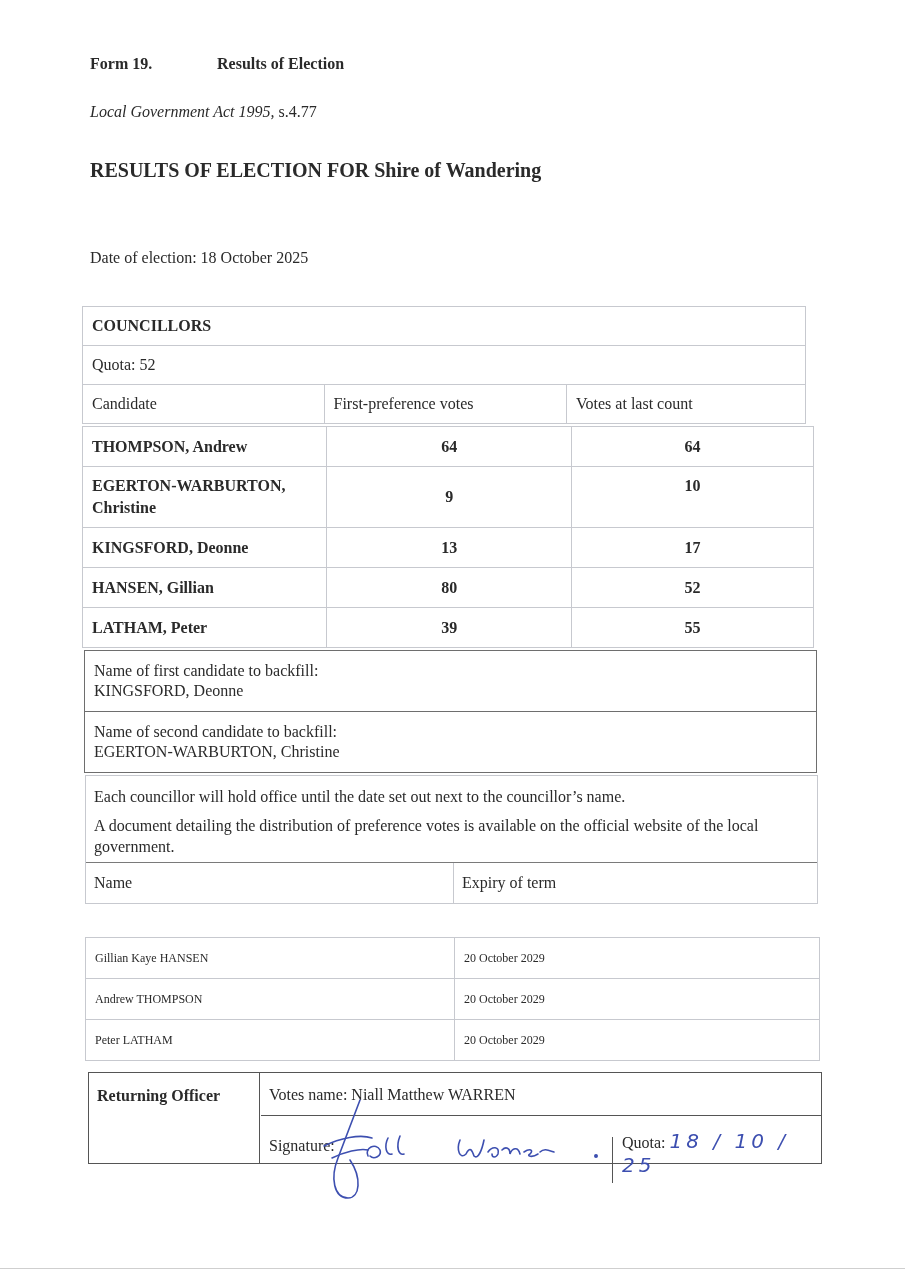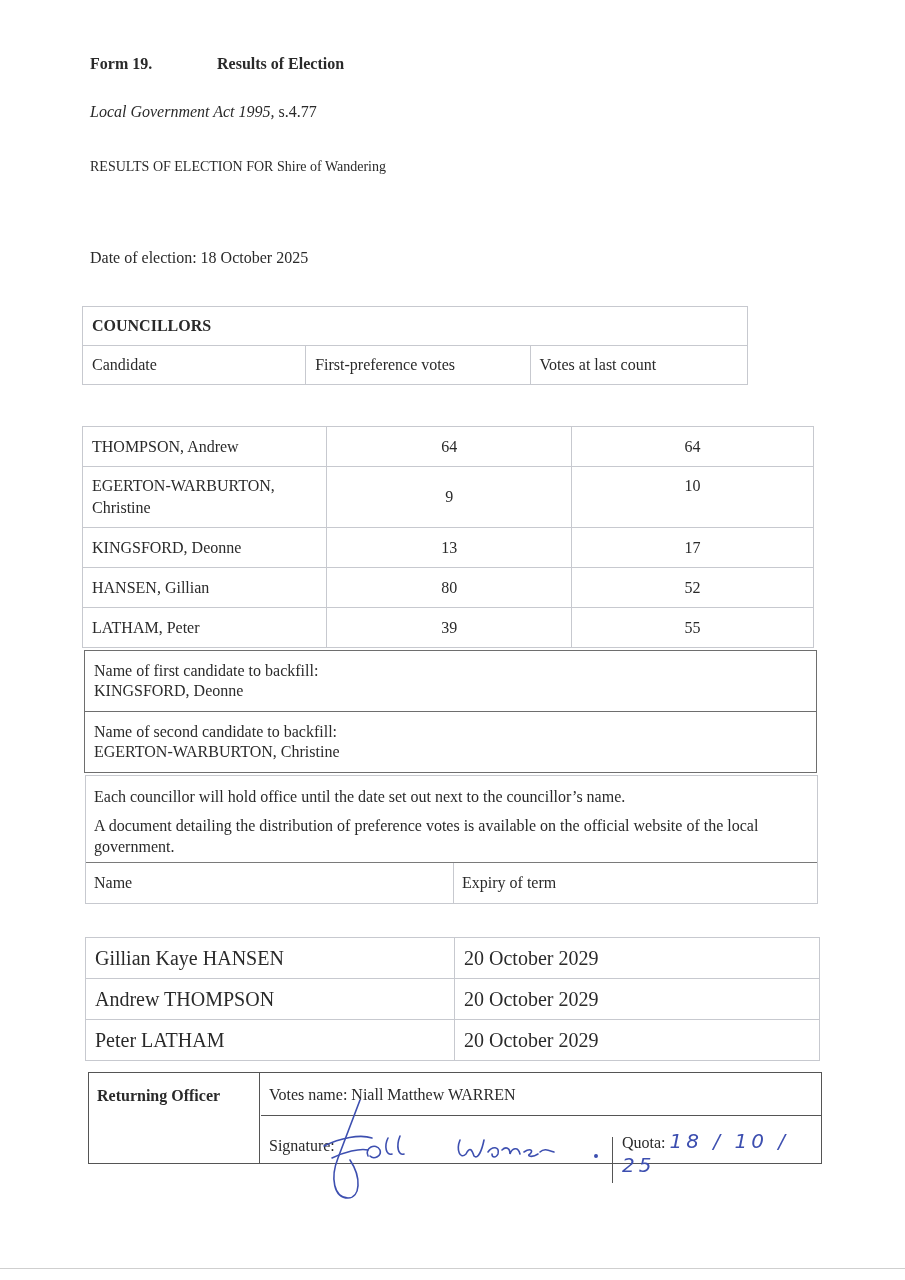--- a/index.html
+++ b/index.html
@@ -3,53 +3,53 @@
 <meta charset="utf-8">
 <style>
   html, body { margin:0; padding:0; background:#ffffff; }
   body { width:905px; height:1280px; position:relative; overflow:hidden;
          font-family:"Liberation Serif","DejaVu Serif",serif; color:#2a2a2a; }
   .abs { position:absolute; }
   .hdr-form { left:90px; top:55px; font-size:16px; font-weight:bold; }
   .hdr-title { left:217px; top:55px; font-size:16px; font-weight:bold; }
   .act { left:90px; top:103px; font-size:16px; }
   .act i { font-style:italic; }
-  .results-title { left:90px; top:159px; font-size:14px; font-weight:normal; }
+  .results-title { left:90px; top:159px; font-size:20px; font-weight:bold; }
   .date { left:90px; top:249px; font-size:16px; }
 
   table { border-collapse:collapse; }
   td { font-size:16px; }
   .tbl { position:absolute; border:1px solid #c7c9cf; }
   .tbl td { border:1px solid #c7c9cf; }
 
   
-  .t1 { left:82px; top:306px; width:666px; }
+  .t1 { left:82px; top:306px; width:724px; }
   .t1 td { padding:0 9px; height:38px; }
   .bold { font-weight:bold; }
 
-  .t2 { left:82px; top:426px; width:732px; }
+  .t2 { left:82px; top:426px; width:732px;font-weight:bold; }
   .t2 td { padding:0 9px; height:39px; }
   .num { text-align:center; }
   .c1 { width:226px; } .c2 { width:227px; } .c3 { width:224px; }
 
   .backfill { position:absolute; left:84px; width:731px; border:1px solid #6e6e6e; }
   .bf-row { padding:10px 9px 6px 9px; font-size:16px; line-height:20px; border-bottom:1px solid #6e6e6e; }
   .bf-row:last-child { border-bottom:none; }
 
   .elected { position:absolute; left:85px; top:775px; width:731px; border:1px solid #c7c9cf; }
   .el-text { padding:10px 8px 5px 8px; font-size:16px; line-height:21px; }
   .el-text p { margin:0 0 8px 0; }
   .el-text p:last-child { margin-bottom:0; }
   .el-head { display:flex; border-top:1.5px solid #7a7a7a; height:40px; }
   .el-head div { display:flex; align-items:center; padding:0 8px; font-size:16px; }
   .cn { width:350px; border-right:1px solid #c7c9cf; }
   .el-rows { position:absolute; left:85px; top:937px; width:733px; border:1px solid #c7c9cf; }
   .el-row { display:flex; height:40px; border-bottom:1px solid #c7c9cf; }
   .el-row:last-child { border-bottom:none; }
-  .el-row div { display:flex; align-items:center; padding:0 9px; font-size:20px; }
+  .el-row div { display:flex; align-items:center; padding:0 9px; font-size:12px; }
 
   .ro { position:absolute; left:88px; top:1072px; width:732px; height:90px; border:1px solid #555; }
   .ro-label { position:absolute; left:0; top:0; width:171px; height:90px; border-right:1px solid #555; padding:14px 8px; box-sizing:border-box; font-weight:bold; font-size:16px; }
   .ro-name { position:absolute; left:172px; top:0; right:0; height:43px; border-bottom:1px solid #555; padding:13px 8px; box-sizing:border-box; font-size:16px; }
   .ro-sig { position:absolute; left:172px; top:44px; width:352px; height:46px; border-right:1px solid #555; padding:0 8px; box-sizing:border-box; font-size:16px;margin-top:20px; }
   .ro-date { position:absolute; left:525px; top:44px; right:0; height:46px; padding:12px 8px; box-sizing:border-box; font-size:16px; }
   .hand { color:#3d4fb0; font-family:"DejaVu Sans",sans-serif; font-style:italic; font-size:20px; letter-spacing:4px; }
   .sig-svg { position:absolute; left:310px; top:1098px; }
   .footer-line { position:absolute; left:0; top:1268px; width:905px; height:1px; background:#cfcfcf; }
 </style>
@@ -59,20 +59,23 @@
 <div class="abs hdr-form">Form 19.</div>
 <div class="abs hdr-title">Results of Election</div>
 <div class="abs act"><i>Local Government Act 1995,</i><span> s.4.77</span></div>
 <div class="abs results-title">RESULTS OF ELECTION FOR Shire of Wandering</div>
 <div class="abs date">Date of election:  18 October 2025</div>
 
 <table class="tbl t1">
   <tbody>
       <tr>
         <td colspan="3" class="bold">COUNCILLORS</td>
+      </tr>
+  <tr>
+        <td colspan="3">Quota:  52</td>
       </tr>
   <tr>
     <td class="c1">Candidate</td>
     <td class="c2">First-preference votes</td>
     <td class="c3">Votes at last count</td>
   </tr>
 </tbody>
   </table>
 
 <table class="tbl t2">

